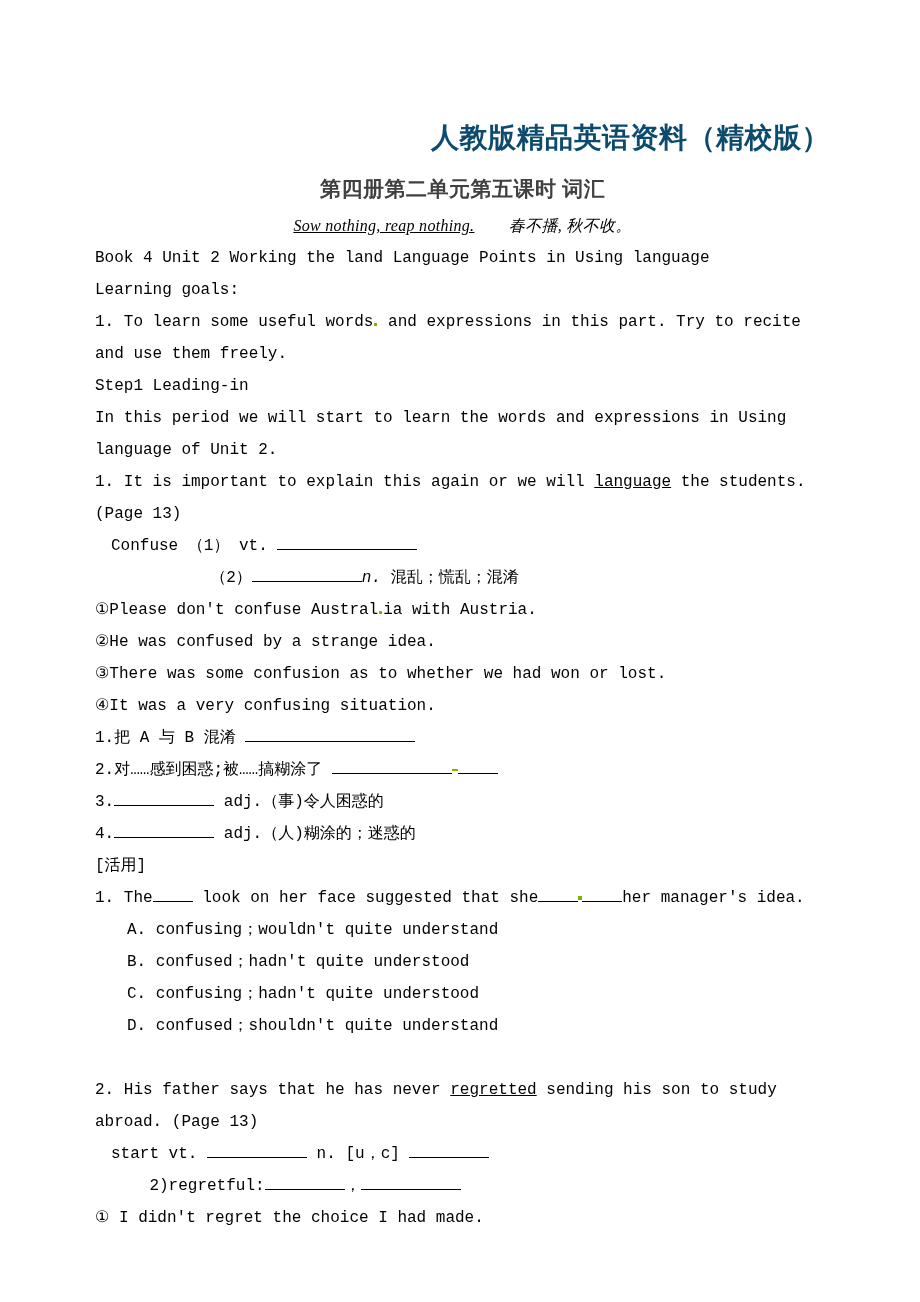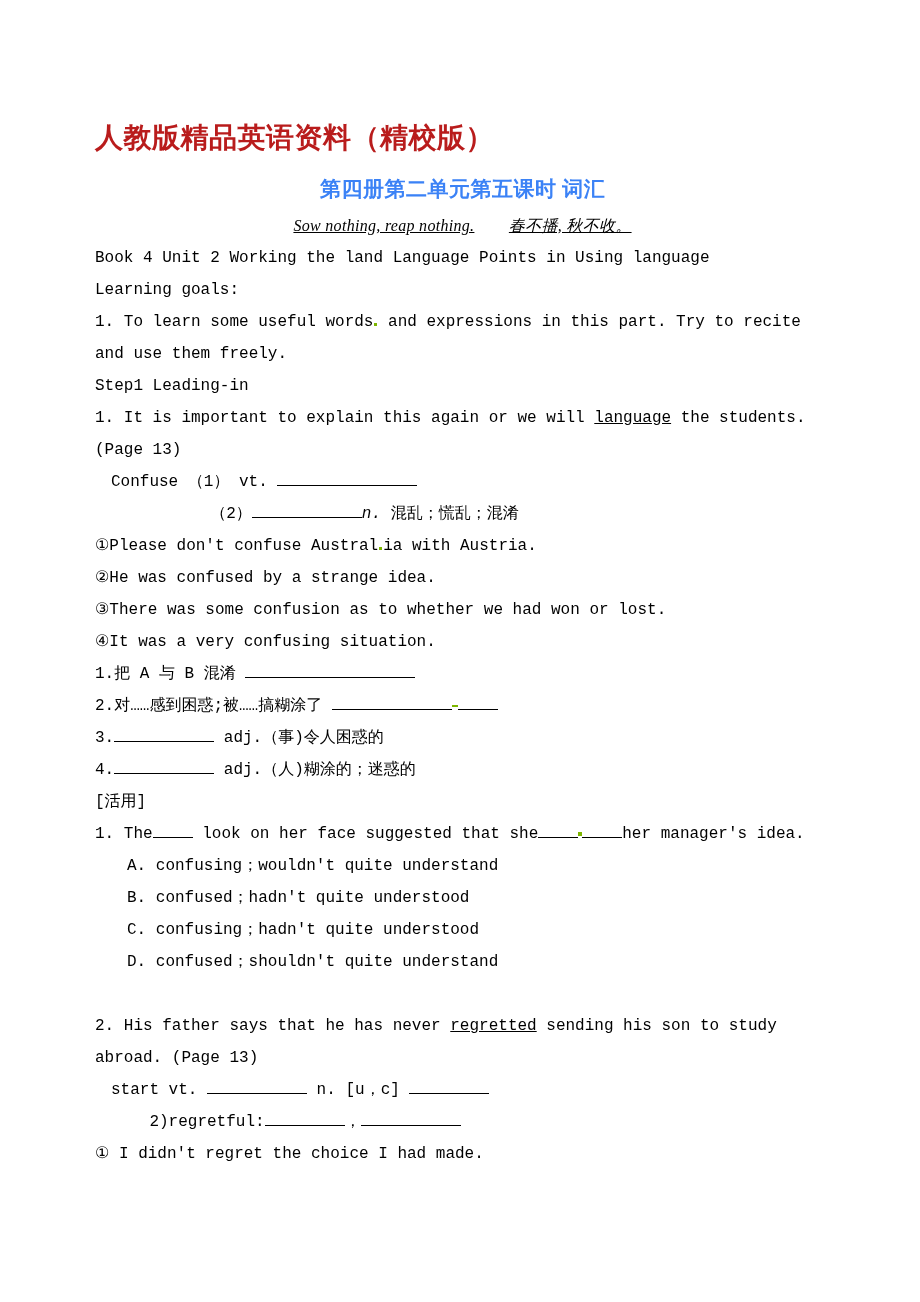--- a/index.html
+++ b/index.html
@@ -9,48 +9,47 @@
     font-family: "SimSun", "宋体", serif;
     font-size: 16px;
     color: #000;
     line-height: 2.0;
     width: 920px;
   }
   .page {
     padding: 110px 90px 60px 95px;
   }
   .title-main {
-    color: #b91c1c;
+    color: #0c4a6e;
     font-weight: bold;
     font-size: 28px;
-    text-align: left;
+    text-align: right;
     font-family: "SimSun", "宋体", serif;
     letter-spacing: 0.5px;
   }
   .title-sub {
-    color: #3b82f6;
+    color: #404040;
     font-weight: bold;
     font-size: 21px;
     text-align: center;
     font-family: "SimSun", "宋体", serif;
     margin-top: 2px;
     letter-spacing: 0.5px;
   }
   .motto {
     text-align: center;
     font-style: italic;
     font-family: "SimSun", "宋体", serif;
     margin-top: 0px;
     letter-spacing: 0.3px;
   }
   .motto .en {
     text-decoration: underline;
   }
   .motto .zh {
-    text-decoration: underline;
   }
   .content p {
     margin: 0;
     font-family: "SimSun", "宋体", "Courier New", monospace;
     font-size: 16px;
     line-height: 2.0;
   }
   .indent {
     text-indent: 1em;
   }
@@ -107,20 +106,21 @@
     <span class="zh">春不播, 秋不收。</span>
   </div>
 
   <div class="content mono">
     <p>Book 4  Unit 2  Working the land   Language Points in Using language</p>
     <p>Learning goals:</p>
     <p>
       <span>1. To learn some useful words</span><span class="greendot"></span><span> and expressions in this part. Try to recite and use them freely.</span>
     </p>
     <p>Step1 Leading-in</p>
+    <p>In this period we will start to learn the words and expressions in Using language of Unit 2.</p>
 
     <p>
       <span>1. It is important to explain this again or we will </span><span class="u">language</span><span> the students. (Page 13)</span>
     </p>
     <p class="indent">
       <span>Confuse  （1） vt. </span><span class="blank b140"></span>
     </p>
     <p>
       <span style="white-space:pre;">            （2）</span><span class="blank b110"></span><span class="italic">n.</span><span> 混乱；慌乱；混淆</span>
     </p>

